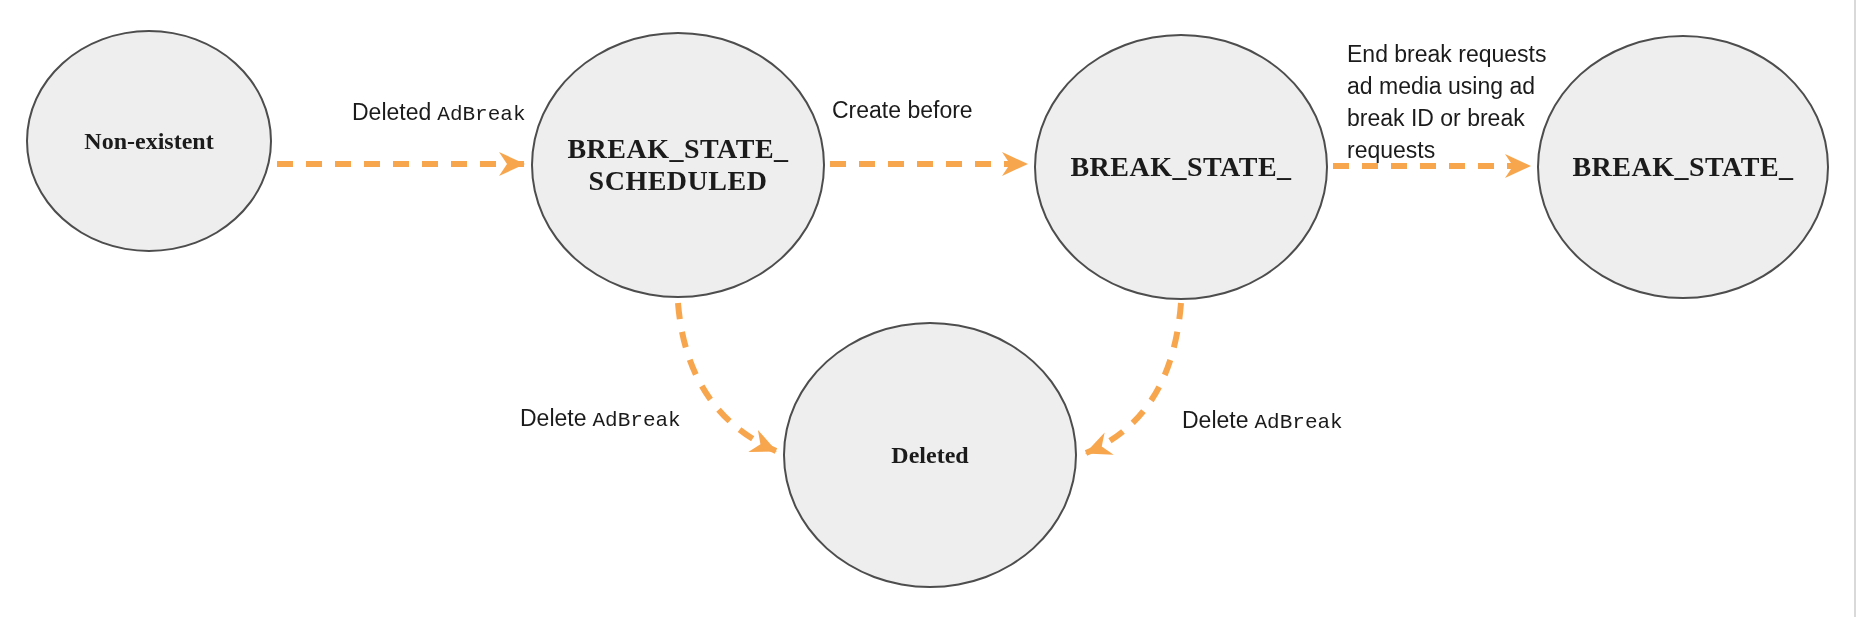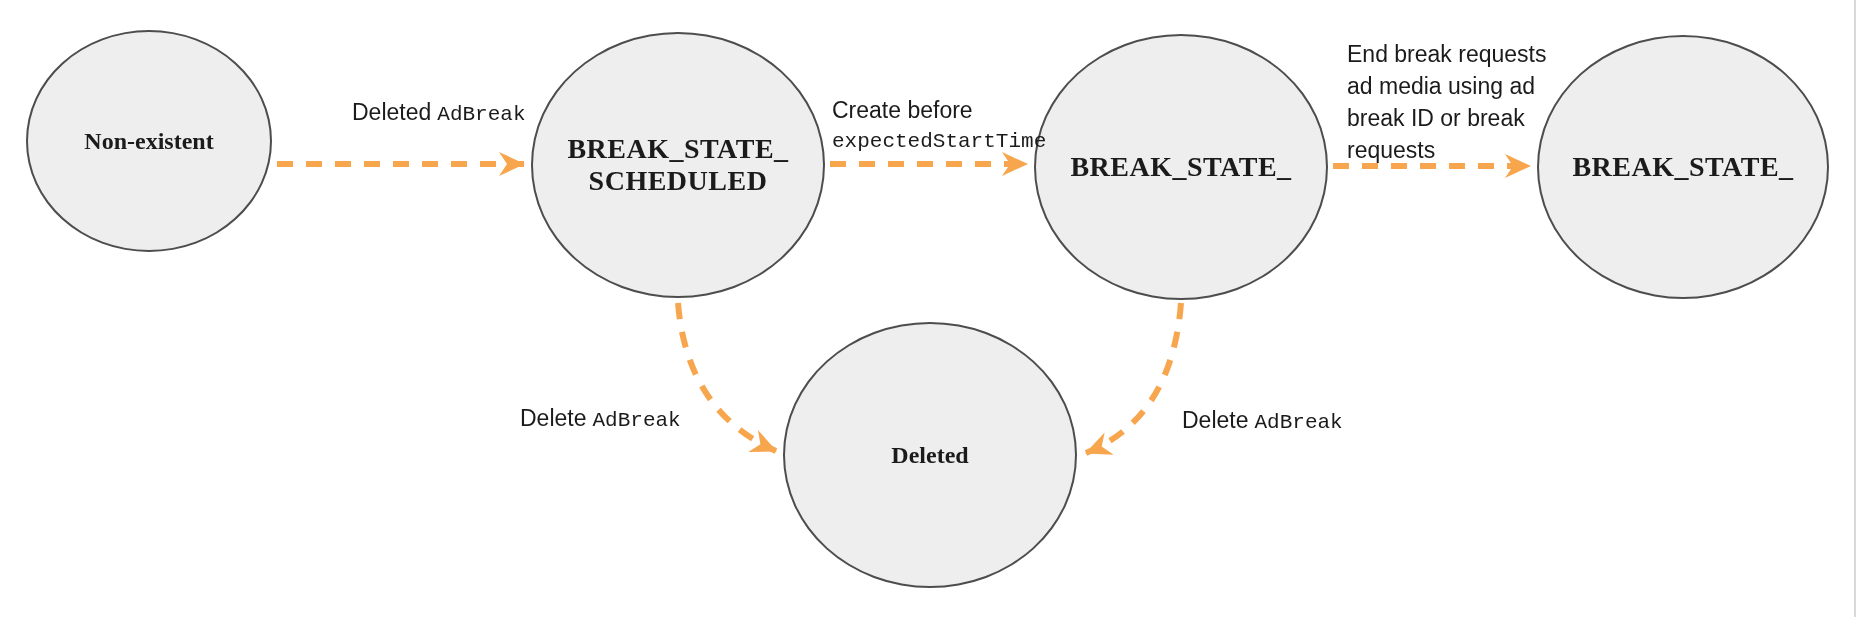--- a/index.html
+++ b/index.html
@@ -115,21 +115,20 @@
       <span class="node-line">Deleted</span>
     </div>
   </div>
 
   <div class="edge-label" style="left:352px; top:97px;">
     <span class="sans-part">Deleted</span><span class="mono-part">AdBreak</span>
   </div>
 
   <div class="edge-label" style="left:832px; top:95px;">
     <span class="label-line">Create before</span>
-    <span class="label-line mono-part">expectedStartTime</span>
   </div>
 
   <div class="edge-label multiline" style="left:1347px; top:38px;">
     <span class="label-line">End break requests</span>
     <span class="label-line">ad media using ad</span>
     <span class="label-line">break ID or break</span>
     <span class="label-line">requests</span>
   </div>
 
   <div class="edge-label" style="left:520px; top:403px;">

